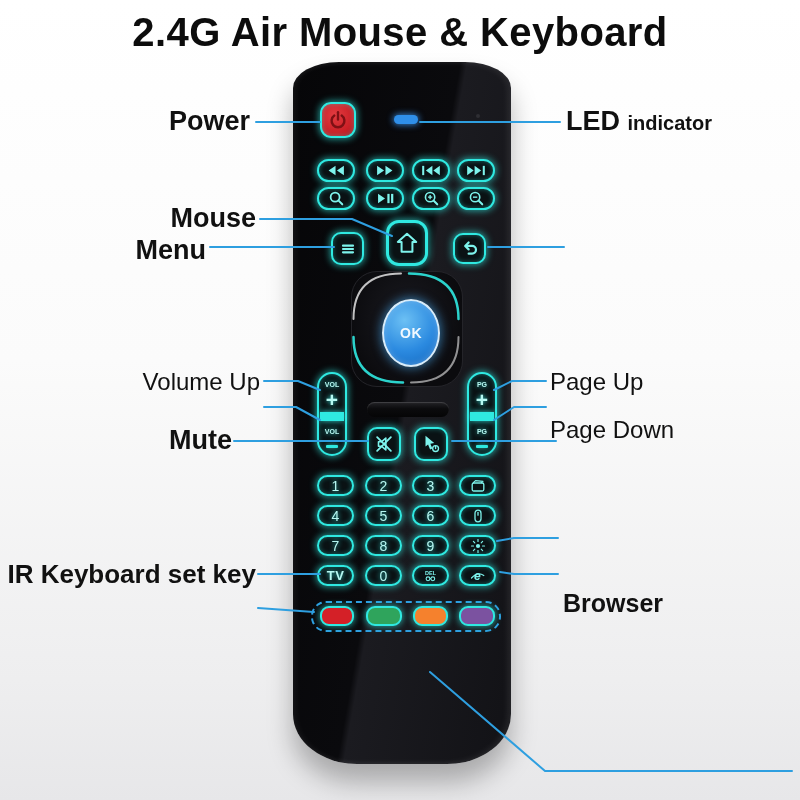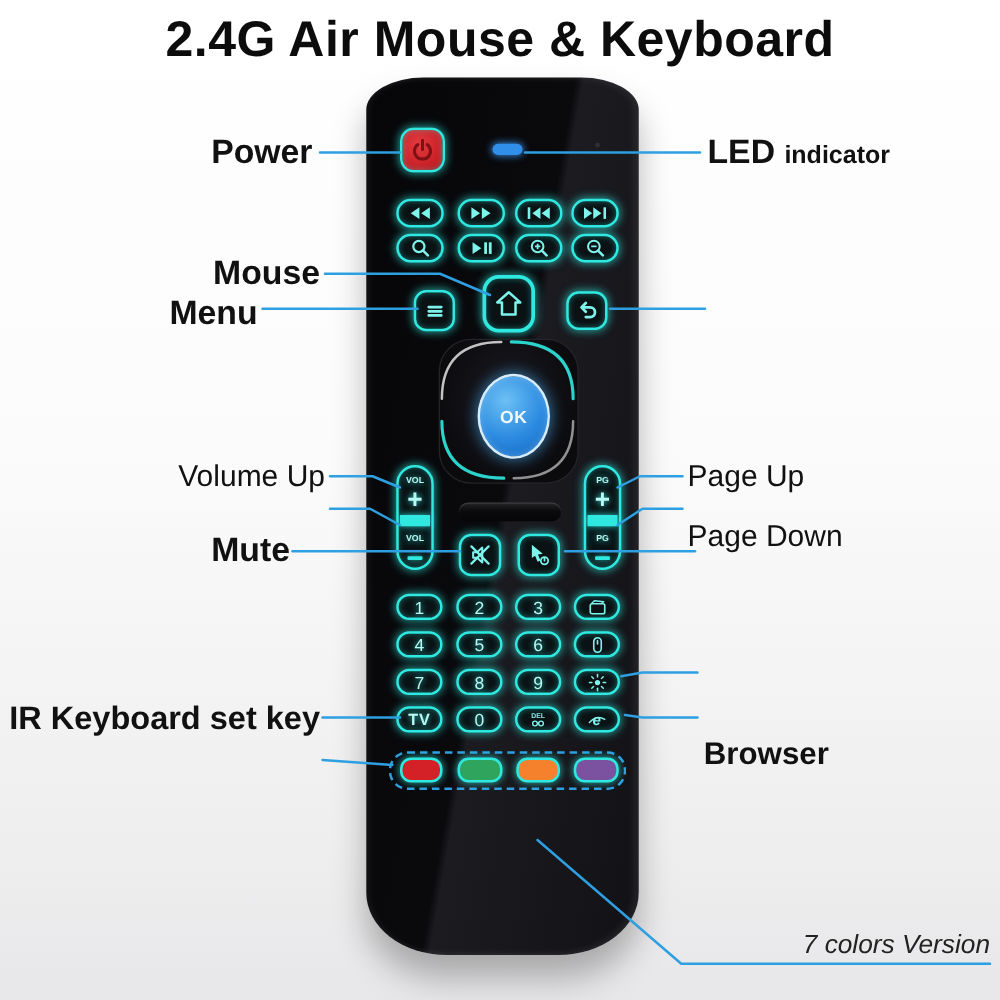--- a/index.html
+++ b/index.html
@@ -350,15 +350,14 @@
     <span class="led-sub">indicator</span>
   </div>
   <div class="lbl big lbl-home">Mouse</div>
   <div class="lbl big lbl-menu">Menu</div>
   <div class="lbl smallb lbl-volup">Volume Up</div>
   <div class="lbl smallb lbl-pageup">Page Up</div>
   <div class="lbl smallb lbl-pagedown">Page Down</div>
   <div class="lbl big lbl-mute">Mute</div>
   <div class="lbl med lbl-browser">Browser</div>
   <div class="lbl lbl-irset">IR Keyboard set key</div>
-  <div class="lbl lbl-version">7 colors Version</div>
 
 </div>
 
 </body></html>

